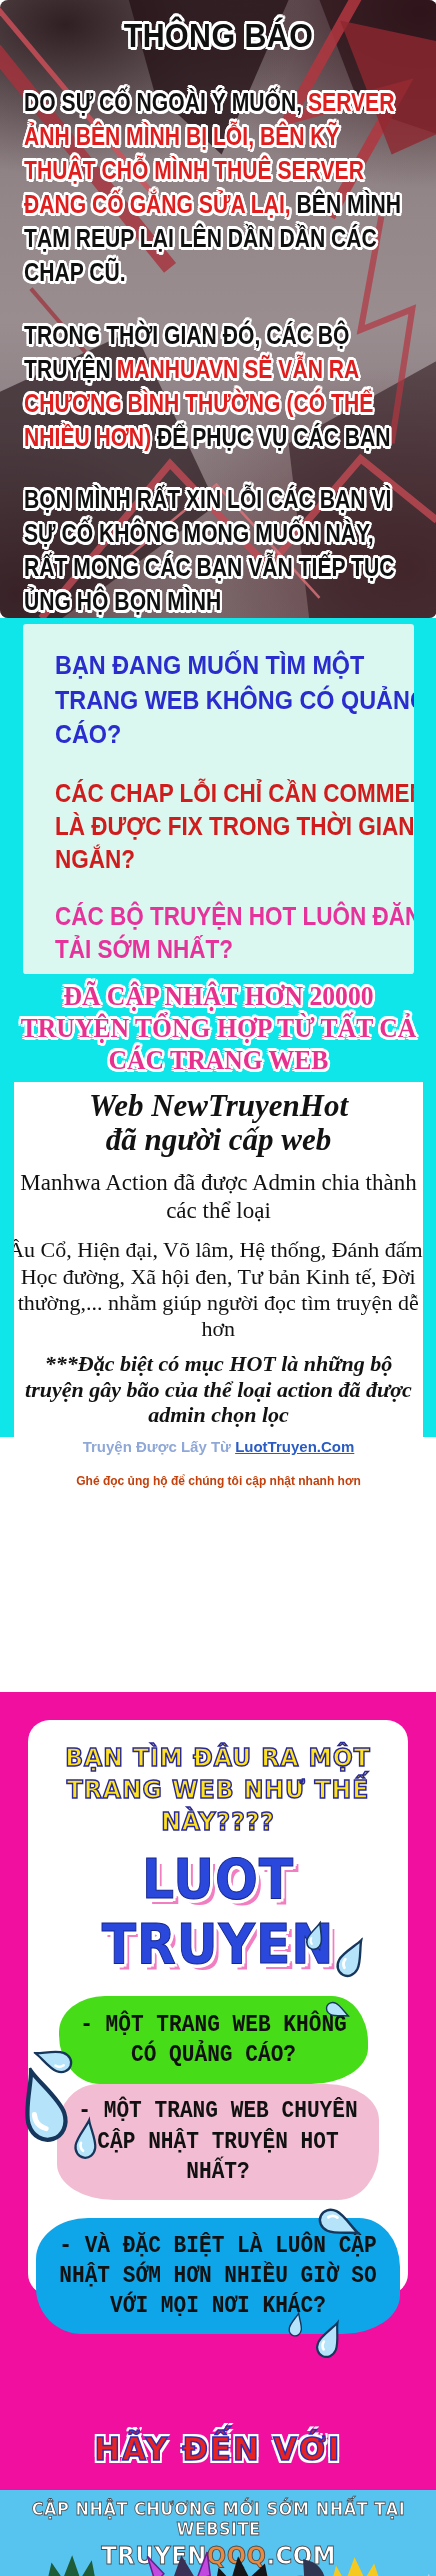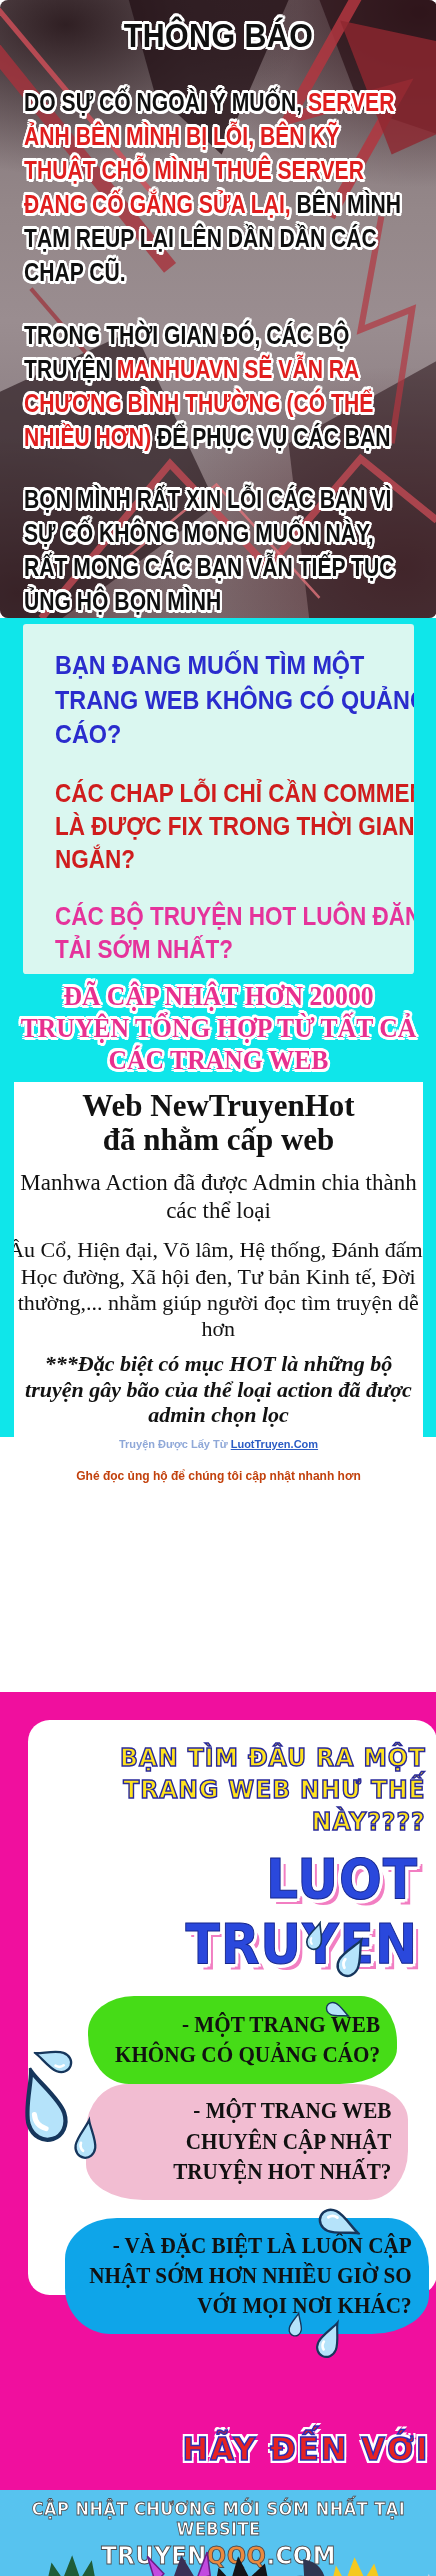--- a/index.html
+++ b/index.html
@@ -36,44 +36,44 @@
     text-align:left;overflow:hidden;}
   .q{font-weight:900;line-height:1.32;transform:scaleX(.9);transform-origin:left top;
     width:433px;margin-left:32px;letter-spacing:0;}
   .q1{margin-top:24px;font-size:26px;color:#2a2ccd;}
   .q2{margin-top:26px;font-size:25px;color:#cf1d1d;}
   .q3{margin-top:24px;font-size:25px;color:#e5339b;}
   .band-text{margin-top:7.2px;text-align:center;font-family:"Liberation Serif",serif;
     font-weight:700;font-size:27px;line-height:1.18;color:#e8308f;transform:scaleX(.95);}
   .white-panel{margin:5.2px 14.4px 0;height:386px;background:#ffffff;overflow:hidden;
     font-family:"Liberation Serif",serif;color:#121212;text-align:center;}
-  .wp-heading{margin-top:7.2px;font-size:31px;font-weight:900;line-height:1.1;letter-spacing:0;}
+  .wp-heading{margin-top:7.2px;font-size:31px;font-weight:900;line-height:1.1;letter-spacing:0;font-style:italic;}
   .wp-sub{margin-top:11.3px;font-size:23px;line-height:1.22;}
   .wp-cats{margin-top:12.4px;font-size:22px;line-height:1.2;width:422px;margin-left:-7.2px;}
   .wp-special{margin-top:8.2px;font-size:22px;line-height:1.16;font-weight:700;font-style:italic;}
 
   
   .sec-gap{position:relative;width:437px;height:255px;background:#fff;text-align:center;}
-  .src-line{padding-top:1px;font-size:11px;font-weight:700;color:#8fa8d8;}
+  .src-line{padding-top:1px;font-size:15px;font-weight:700;color:#8fa8d8;}
   .src-link{color:#2b5cc4;text-decoration:underline;}
   .src-note{margin-top:19px;font-size:12px;font-weight:700;color:#c2410c;}
 
   
   .sec-lt{position:relative;width:437px;height:798px;background:#f00f9e;overflow:hidden;}
   .lt-panel{position:relative;margin:28px;width:380px;height:575px;background:#ffffff;
-    border-radius:21.6px;text-align:right;overflow:visible;padding-left:29px;}
+    border-radius:21.6px;text-align:center;overflow:visible;}
   .bub{font-family:"DejaVu Sans",sans-serif;font-weight:900;}
   .lt-q{padding-top:21.6px;font-size:25px;line-height:1.28;color:#ffe31e;
     -webkit-text-stroke:1.5px #28289a;letter-spacing:1px;transform:scaleX(.94);}
   .lt-logo{margin-top:8.2px;font-size:56px;letter-spacing:1px;color:#2a48dc;
     -webkit-text-stroke:1px #16268c;transform:scaleX(.9);
     text-shadow:-3.1px -3.1px 0 #fff,3.1px -3.1px 0 #fff,-3.1px 3.1px 0 #fff,3.1px 3.1px 0 #fff,
       -4.1px 0 0 #fff,4.1px 0 0 #fff,0 -4.1px 0 #fff,0 4.1px 0 #fff,6.2px 6.2px 0 #f27ec2;}
   .blob{margin-left:auto;margin-right:auto;color:#111;font-weight:900;
-    font-family:Liberation Serif, serif;}
+    font-family:Liberation Mono, monospace;}
   .blob-inner{font-size:23px;line-height:1.32;transform:scaleX(.92);}
   .blob-green{margin-top:20.6px;width:299px;padding:13.4px 5.2px;background:#46dc17;
     border-radius:46px 36px 57px 41px / 36px 46px 36px 49px;margin-left:31px;}
   .blob-pink{width:314px;padding:12.4px 4.1px;background:#f2bdd2;
     border-radius:41px 52px 41px 57px / 46px 36px 49px 36px;}
   .blob-yellow{margin-top:18.5px;width:358px;padding:12.4px 3.1px;background:#0ea5e9;
     border-radius:52px 41px 57px 46px / 41px 49px 39px 46px;}
   .lt-cta{margin-top:96px;font-size:32px;color:#e62222;-webkit-text-stroke:1.5px #2d2db4;
     letter-spacing:2.1px;transform:scaleX(.96);
     text-shadow:-2.6px -2.6px 0 #fff,2.6px -2.6px 0 #fff,-2.6px 2.6px 0 #fff,2.6px 2.6px 0 #fff;}
@@ -123,21 +123,21 @@
     <div class="pale-panel">
       <div class="q q1">BẠN ĐANG MUỐN TÌM MỘT TRANG WEB KHÔNG CÓ QUẢNG CÁO?</div>
       <div class="q q2">CÁC CHAP LỖI CHỈ CẦN COMMENT LÀ ĐƯỢC FIX TRONG THỜI GIAN NGẮN?</div>
       <div class="q q3">CÁC BỘ TRUYỆN HOT LUÔN ĐĂNG TẢI SỚM NHẤT?</div>
 
     </div>
     <div class="band-text ow">ĐÃ CẬP NHẬT HƠN 20000 TRUYỆN TỔNG HỢP TỪ TẤT CẢ CÁC TRANG WEB</div>
     <div class="white-panel">
       <div class="wp-heading">
         <div>Web NewTruyenHot</div>
-        <div>đã nhằm cấp web</div>
+        <div>đã người cấp web</div>
       </div>
       <div class="wp-sub">Manhwa Action đã được Admin chia thành các thể loại</div>
       <div class="wp-cats">Ầu Cổ, Hiện đại, Võ lâm, Hệ thống, Đánh đấm, Học đường, Xã hội đen, Tư bản Kinh tế, Đời thường,... nhằm giúp người đọc tìm truyện dễ hơn</div>
       <div class="wp-special">***Đặc biệt có mục HOT là những bộ truyện gây bão của thể loại action đã được admin chọn lọc</div>
 
     </div>
   </section>
 
   <section class="sec-gap">
     <div class="src-line"><span>Truyện Được Lấy Từ </span><a class="src-link" href="#">LuotTruyen.Com</a></div>

